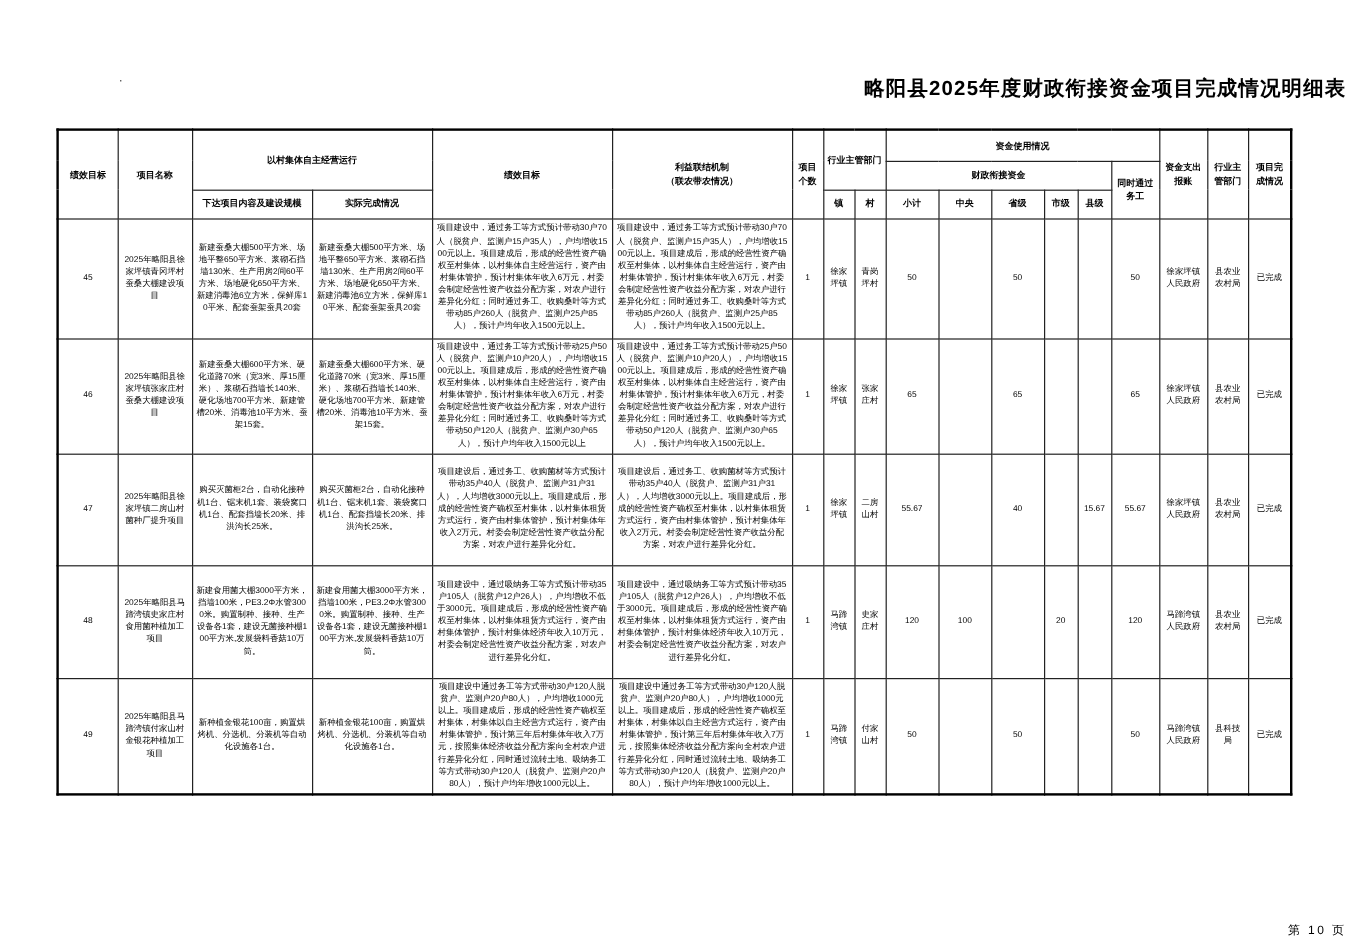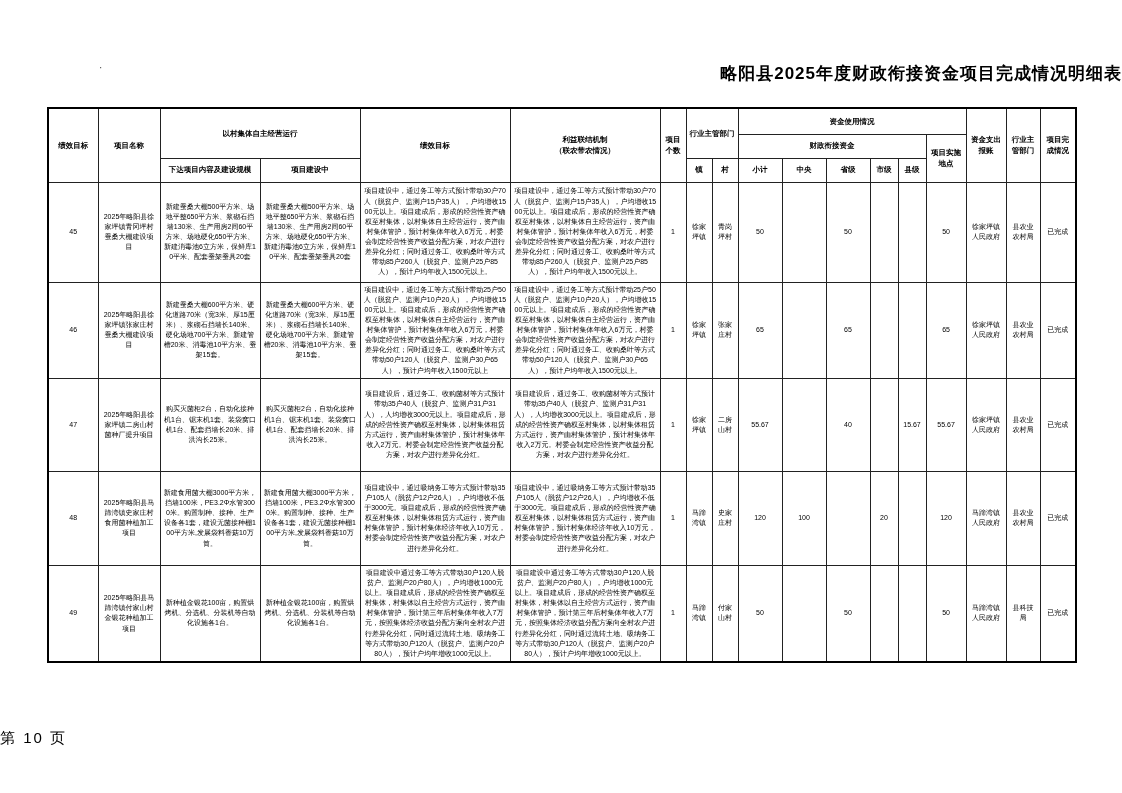--- a/index.html
+++ b/index.html
@@ -56,23 +56,23 @@
   th.prewrap{white-space:pre-line;}
   tr.hrow1{height:26px;}
   tr.hrow2{height:24px;}
   tr.hrow3{height:24px;}
   tr.r45{height:100px;}
   tr.r46{height:95px;}
   tr.r47{height:93px;}
   tr.r48{height:94px;}
   tr.r49{height:88px;}
   .doc-footer{
-    position:absolute;top:729px;left:0;width:100%;
-    text-align:left;
-    font-size:15px;
+    position:absolute;top:768px;left:0;width:100%;
+    text-align:right;
+    font-size:10px;
     letter-spacing:2px;
   }
 </style>
 </head>
 <body>
 
 <div class="page">
 
   <div class="stray-mark">·</div>
 
@@ -110,25 +110,25 @@
 （联农带农情况）</th>
           <th rowspan="3">项目个数</th>
           <th colspan="2" rowspan="2">行业主管部门</th>
           <th colspan="6">资金使用情况</th>
           <th rowspan="3">资金支出报账</th>
           <th rowspan="3">行业主管部门</th>
           <th rowspan="3">项目完成情况</th>
         </tr>
         <tr class="hrow2">
           <th colspan="5">财政衔接资金</th>
-          <th rowspan="2">项目实施地点</th>
+          <th rowspan="2">同时通过务工</th>
         </tr>
         <tr class="hrow3">
           <th>下达项目内容及建设规模</th>
-          <th>项目建设中</th>
+          <th>实际完成情况</th>
           <th>镇</th>
           <th>村</th>
           <th>小计</th>
           <th>中央</th>
           <th>省级</th>
           <th>市级</th>
           <th>县级</th>
         </tr>
       </thead>
       <tbody>

